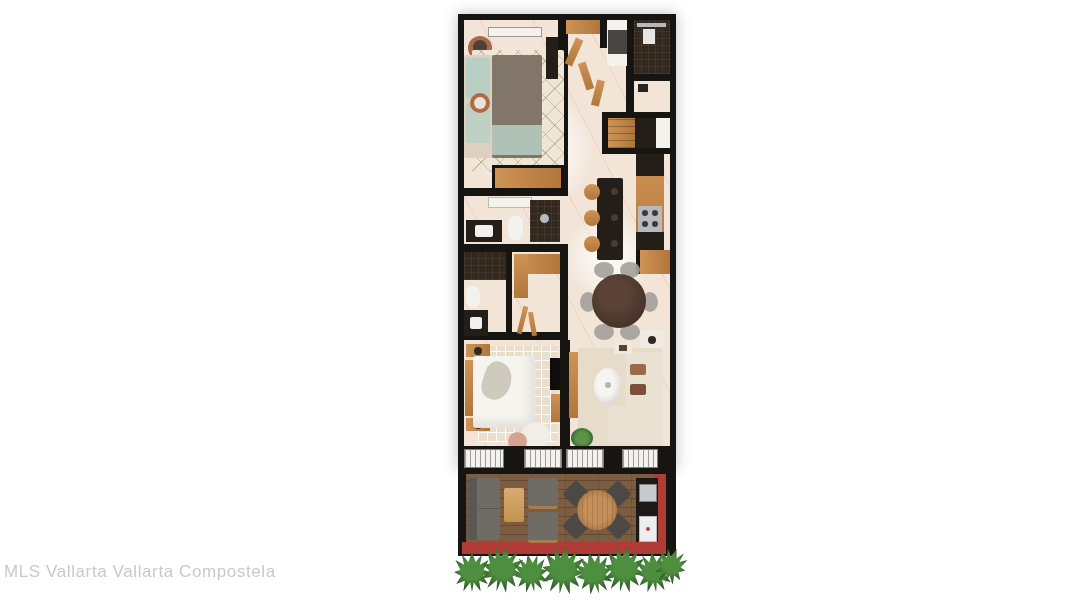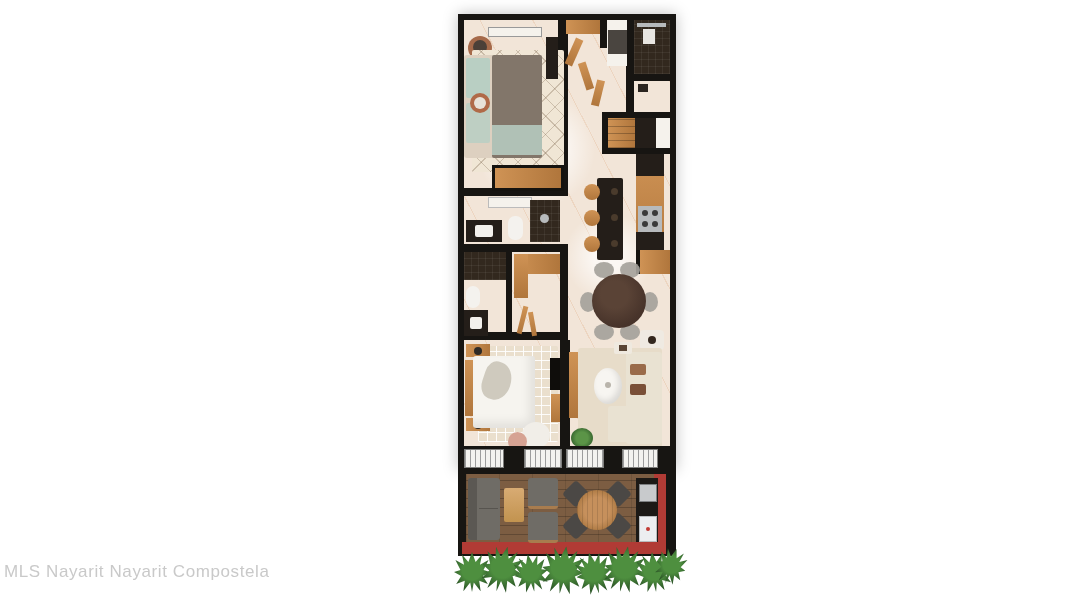--- a/index.html
+++ b/index.html
@@ -78,21 +78,21 @@
     background:radial-gradient(circle at 50% 45%, var(--plant-green,#4e8f3f) 0 35%, var(--plant-dark,#2a5226) 75%);
     clip-path:polygon(50% 0%,60% 25%,78% 6%,72% 32%,96% 20%,82% 45%,100% 50%,80% 60%,94% 80%,70% 72%,74% 98%,55% 76%,50% 100%,45% 76%,26% 98%,30% 72%,6% 80%,20% 60%,0% 50%,18% 45%,4% 20%,28% 32%,22% 6%,40% 25%);
   }
   .steel{background:var(--steel,#b7babc);}
   .sofa{background:var(--cream,#e9e2d2);border-radius:3px;}
   .pillow-sage{background:var(--sage,#b9cfc3);border-radius:2px;}
 </style>
 </head>
 <body>
 
-<div class="abs watermark">MLS Nayarit Nayarit Compostela</div>
+<div class="abs watermark">MLS Vallarta Vallarta Compostela</div>
 
 <div id="plan" class="abs">
 
   <div class="abs main-block">
     <div class="abs floor"></div>
 
     <div class="abs wall" style="left:100px;top:6px;width:10px;height:176px;"></div>
     <div class="abs wall" style="left:0;top:174px;width:110px;height:8px;"></div>
     <div class="abs wall" style="left:0;top:230px;width:110px;height:8px;"></div>
     <div class="abs wall" style="left:48px;top:238px;width:6px;height:86px;"></div>

